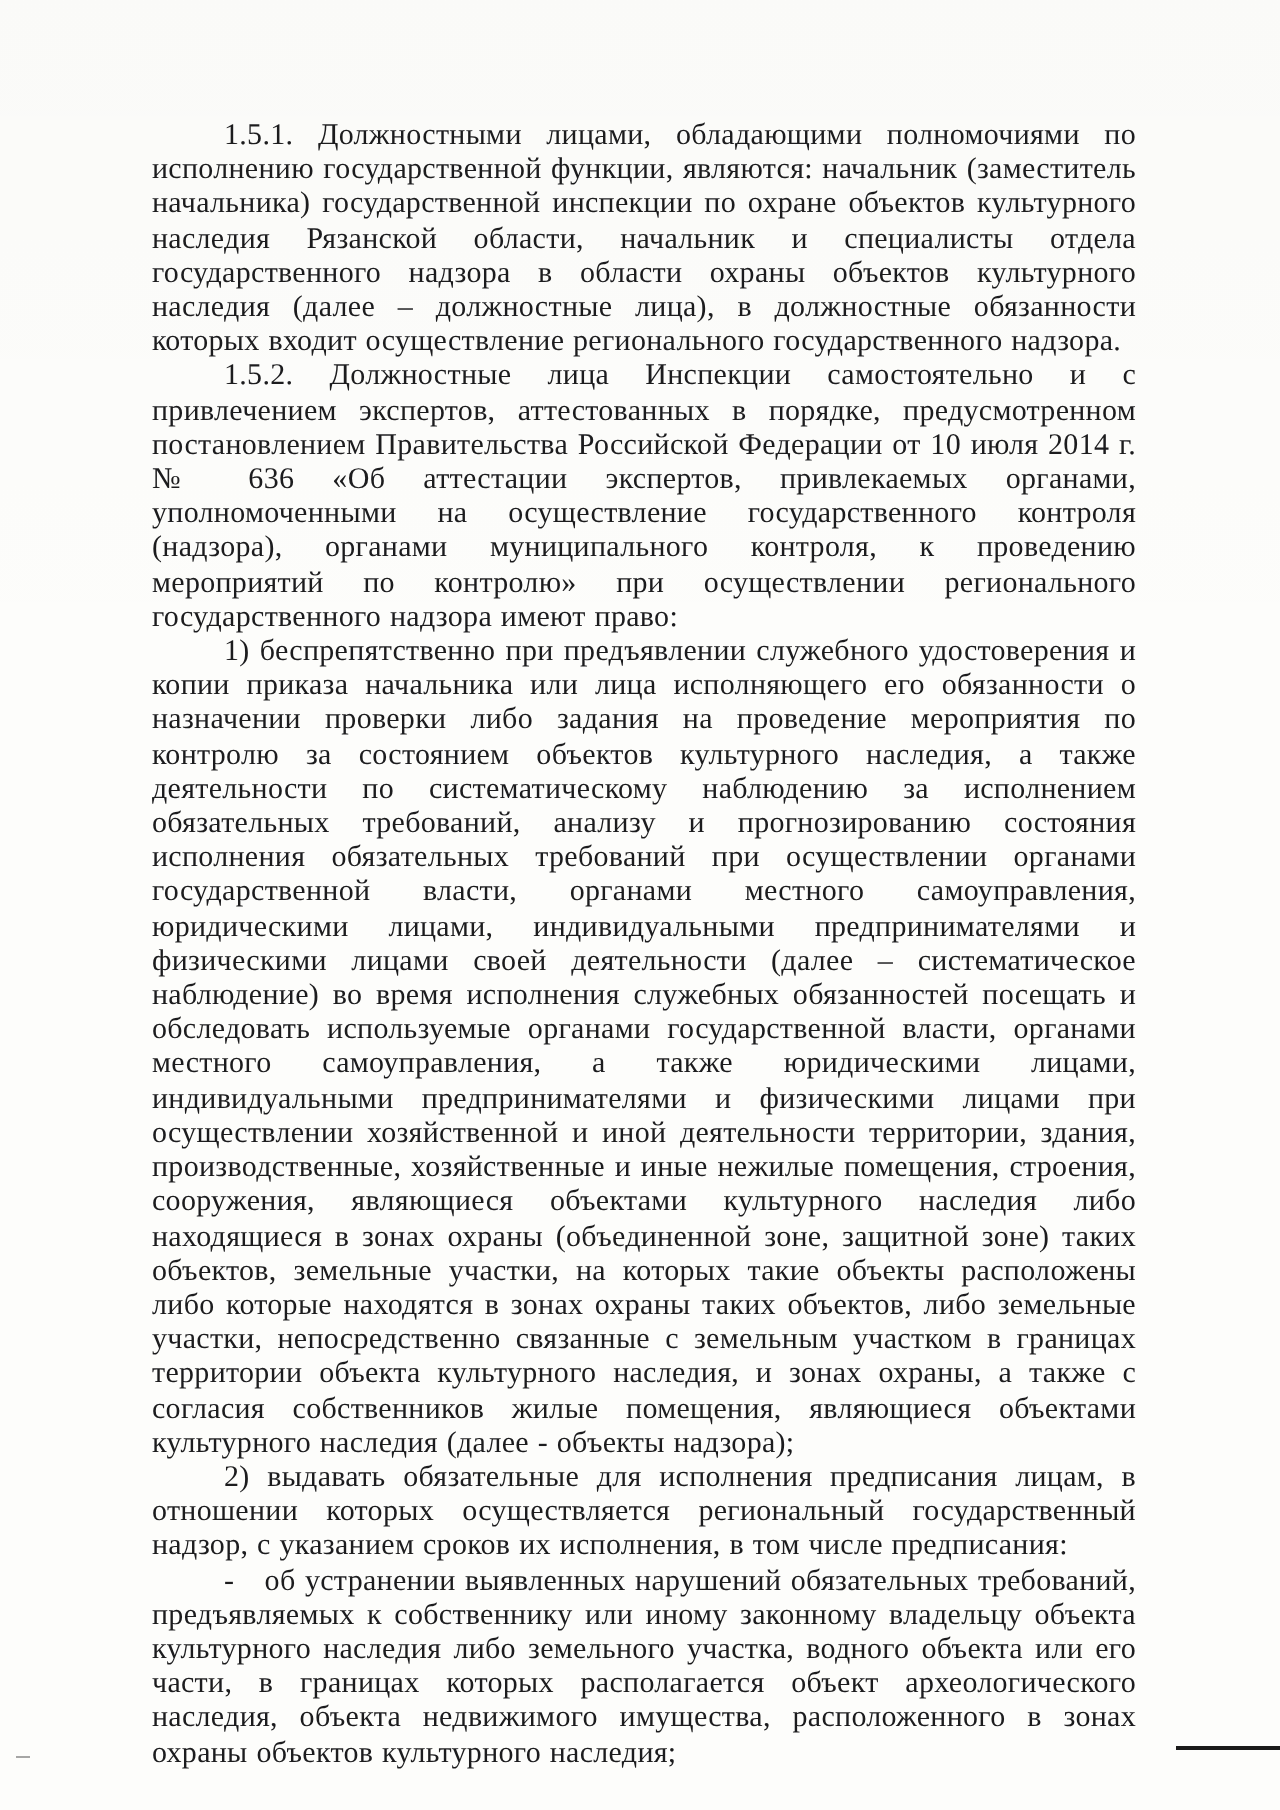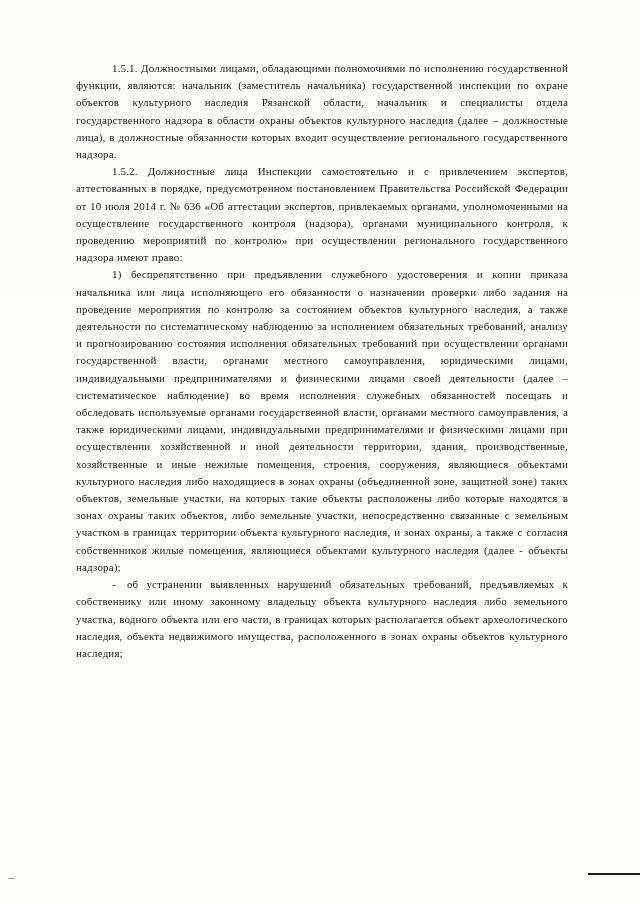--- a/index.html
+++ b/index.html
@@ -23,21 +23,21 @@
   }
   .text-column {
     position: absolute;
     top: 60px;
     left: 76px;
     width: 492px;
     color: #1c1c1e;
   }
   .text-column p {
     margin: 0;
-    font-size: 11px;
+    font-size: 15px;
     line-height: 17.2px;
     text-align: justify;
     text-align-last: left;
     text-indent: 36px;
     letter-spacing: 0.15px;
     word-spacing: 0.5px;
     font-weight: 500;
   }
   .artifact-line-right {
     position: absolute;
@@ -58,17 +58,18 @@
 </style>
 </head>
 <body>
 
 <div class="scan-sheet"></div>
 
 <div class="text-column">
   <p>1.5.1. Должностными лицами, обладающими полномочиями по исполнению государственной функции, являются: начальник (заместитель начальника) государственной инспекции по охране объектов культурного наследия Рязанской области, начальник и специалисты отдела государственного надзора в области охраны объектов культурного наследия (далее – должностные лица), в должностные обязанности которых входит осуществление регионального государственного надзора.</p>
   <p>1.5.2. Должностные лица Инспекции самостоятельно и с привлечением экспертов, аттестованных в порядке, предусмотренном постановлением Правительства Российской Федерации от 10 июля 2014 г. № 636 «Об аттестации экспертов, привлекаемых органами, уполномоченными на осуществление государственного контроля (надзора), органами муниципального контроля, к проведению мероприятий по контролю» при осуществлении регионального государственного надзора имеют право:</p>
   <p>1) беспрепятственно при предъявлении служебного удостоверения и копии приказа начальника или лица исполняющего его обязанности о назначении проверки либо задания на проведение мероприятия по контролю за состоянием объектов культурного наследия, а также деятельности по систематическому наблюдению за исполнением обязательных требований, анализу и прогнозированию состояния исполнения обязательных требований при осуществлении органами государственной власти, органами местного самоуправления, юридическими лицами, индивидуальными предпринимателями и физическими лицами своей деятельности (далее – систематическое наблюдение) во время исполнения служебных обязанностей посещать и обследовать используемые органами государственной власти, органами местного самоуправления, а также юридическими лицами, индивидуальными предпринимателями и физическими лицами при осуществлении хозяйственной и иной деятельности территории, здания, производственные, хозяйственные и иные нежилые помещения, строения, сооружения, являющиеся объектами культурного наследия либо находящиеся в зонах охраны (объединенной зоне, защитной зоне) таких объектов, земельные участки, на которых такие объекты расположены либо которые находятся в зонах охраны таких объектов, либо земельные участки, непосредственно связанные с земельным участком в границах территории объекта культурного наследия, и зонах охраны, а также с согласия собственников жилые помещения, являющиеся объектами культурного наследия (далее - объекты надзора);</p>
+  <p>2) выдавать обязательные для исполнения предписания лицам, в отношении которых осуществляется региональный государственный надзор, с указанием сроков их исполнения, в том числе предписания:</p>
   <p>- об устранении выявленных нарушений обязательных требований, предъявляемых к собственнику или иному законному владельцу объекта культурного наследия либо земельного участка, водного объекта или его части, в границах которых располагается объект археологического наследия, объекта недвижимого имущества, расположенного в зонах охраны объектов культурного наследия;</p>
 </div>
 
 <div class="artifact-line-right"></div>
 <div class="artifact-speck-left"></div>
 
 </body></html>

